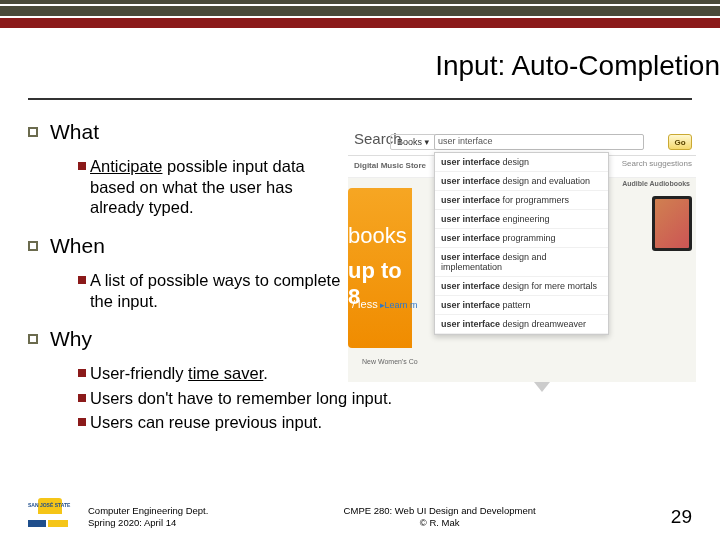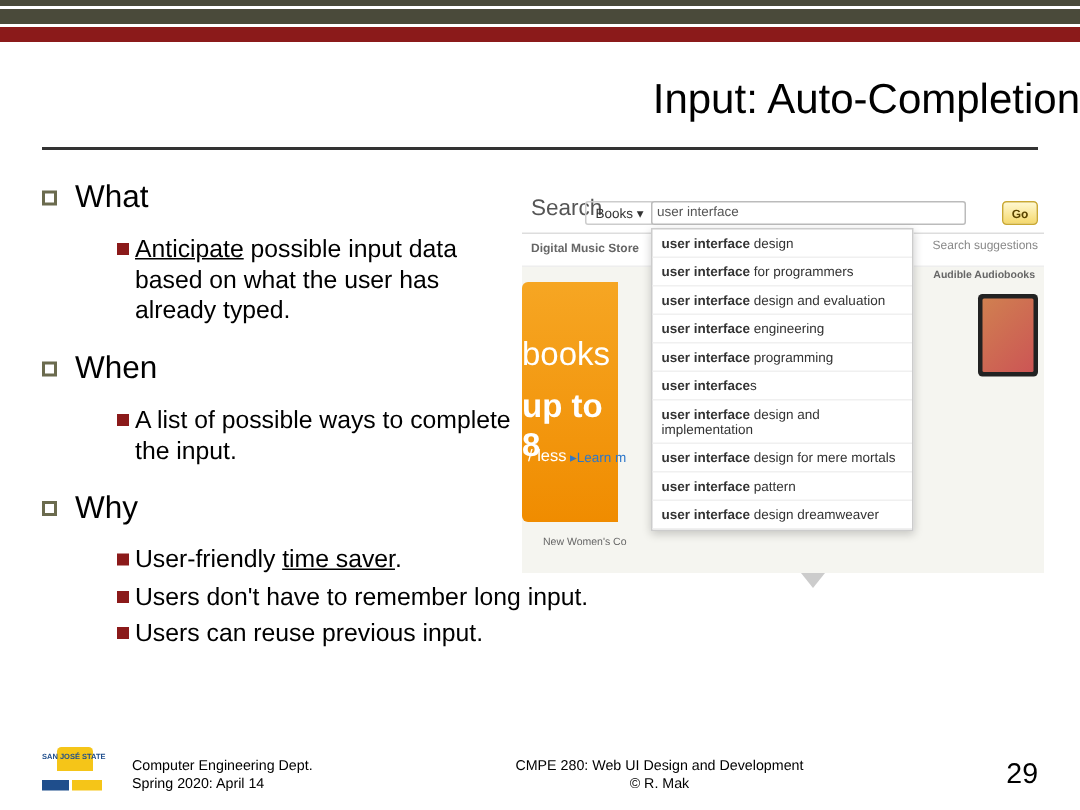--- a/index.html
+++ b/index.html
@@ -120,25 +120,24 @@
   <div class="ss-dept">Digital Music Store</div>
   <div class="ss-suggarrow">Search suggestions</div>
   <div class="ss-orange">
     <div class="booktxt">books</div>
     <div class="upto">up to 8</div>
     <div class="less">/ less</div>
   </div>
   <div class="ss-learn">▸Learn m</div>
   <div class="ss-dropdown">
     <div class="ss-row"><b>user interface</b><span> design</span></div>
+    <div class="ss-row"><b>user interface</b><span> design and evaluation</span></div>
     <div class="ss-row"><b>user interface</b><span> for programmers</span></div>
-    <div class="ss-row"><b>user interface</b><span> design and evaluation</span></div>
     <div class="ss-row"><b>user interface</b><span> engineering</span></div>
     <div class="ss-row"><b>user interface</b><span> programming</span></div>
-    <div class="ss-row"><b>user interface</b><span>s</span></div>
     <div class="ss-row"><b>user interface</b><span> design and implementation</span></div>
     <div class="ss-row"><b>user interface</b><span> design for mere mortals</span></div>
     <div class="ss-row"><b>user interface</b><span> pattern</span></div>
     <div class="ss-row"><b>user interface</b><span> design dreamweaver</span></div>
   </div>
   <div class="ss-sidehead">Audible Audiobooks</div>
   <div class="ss-tablet"></div>
   <div class="ss-label2">New Women's Co</div>
   <div class="ss-triangle"></div>
 </div>

